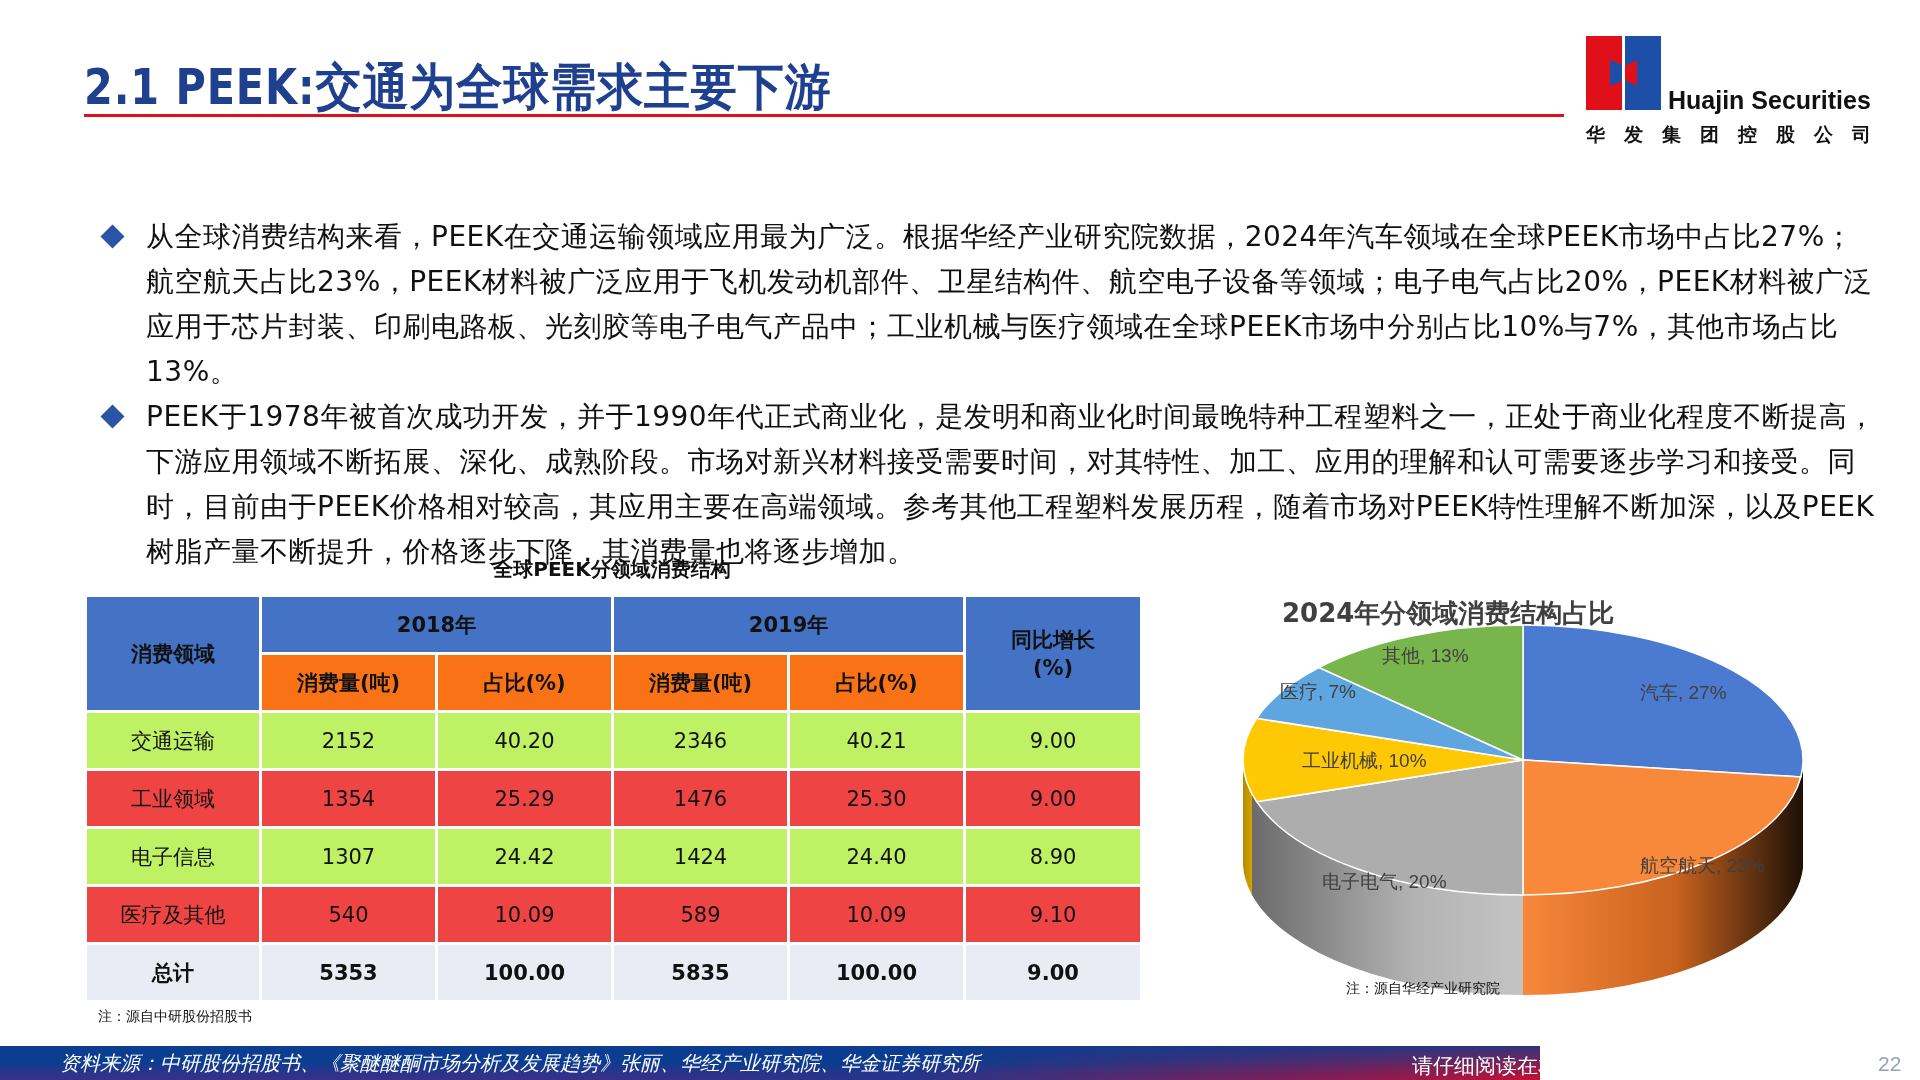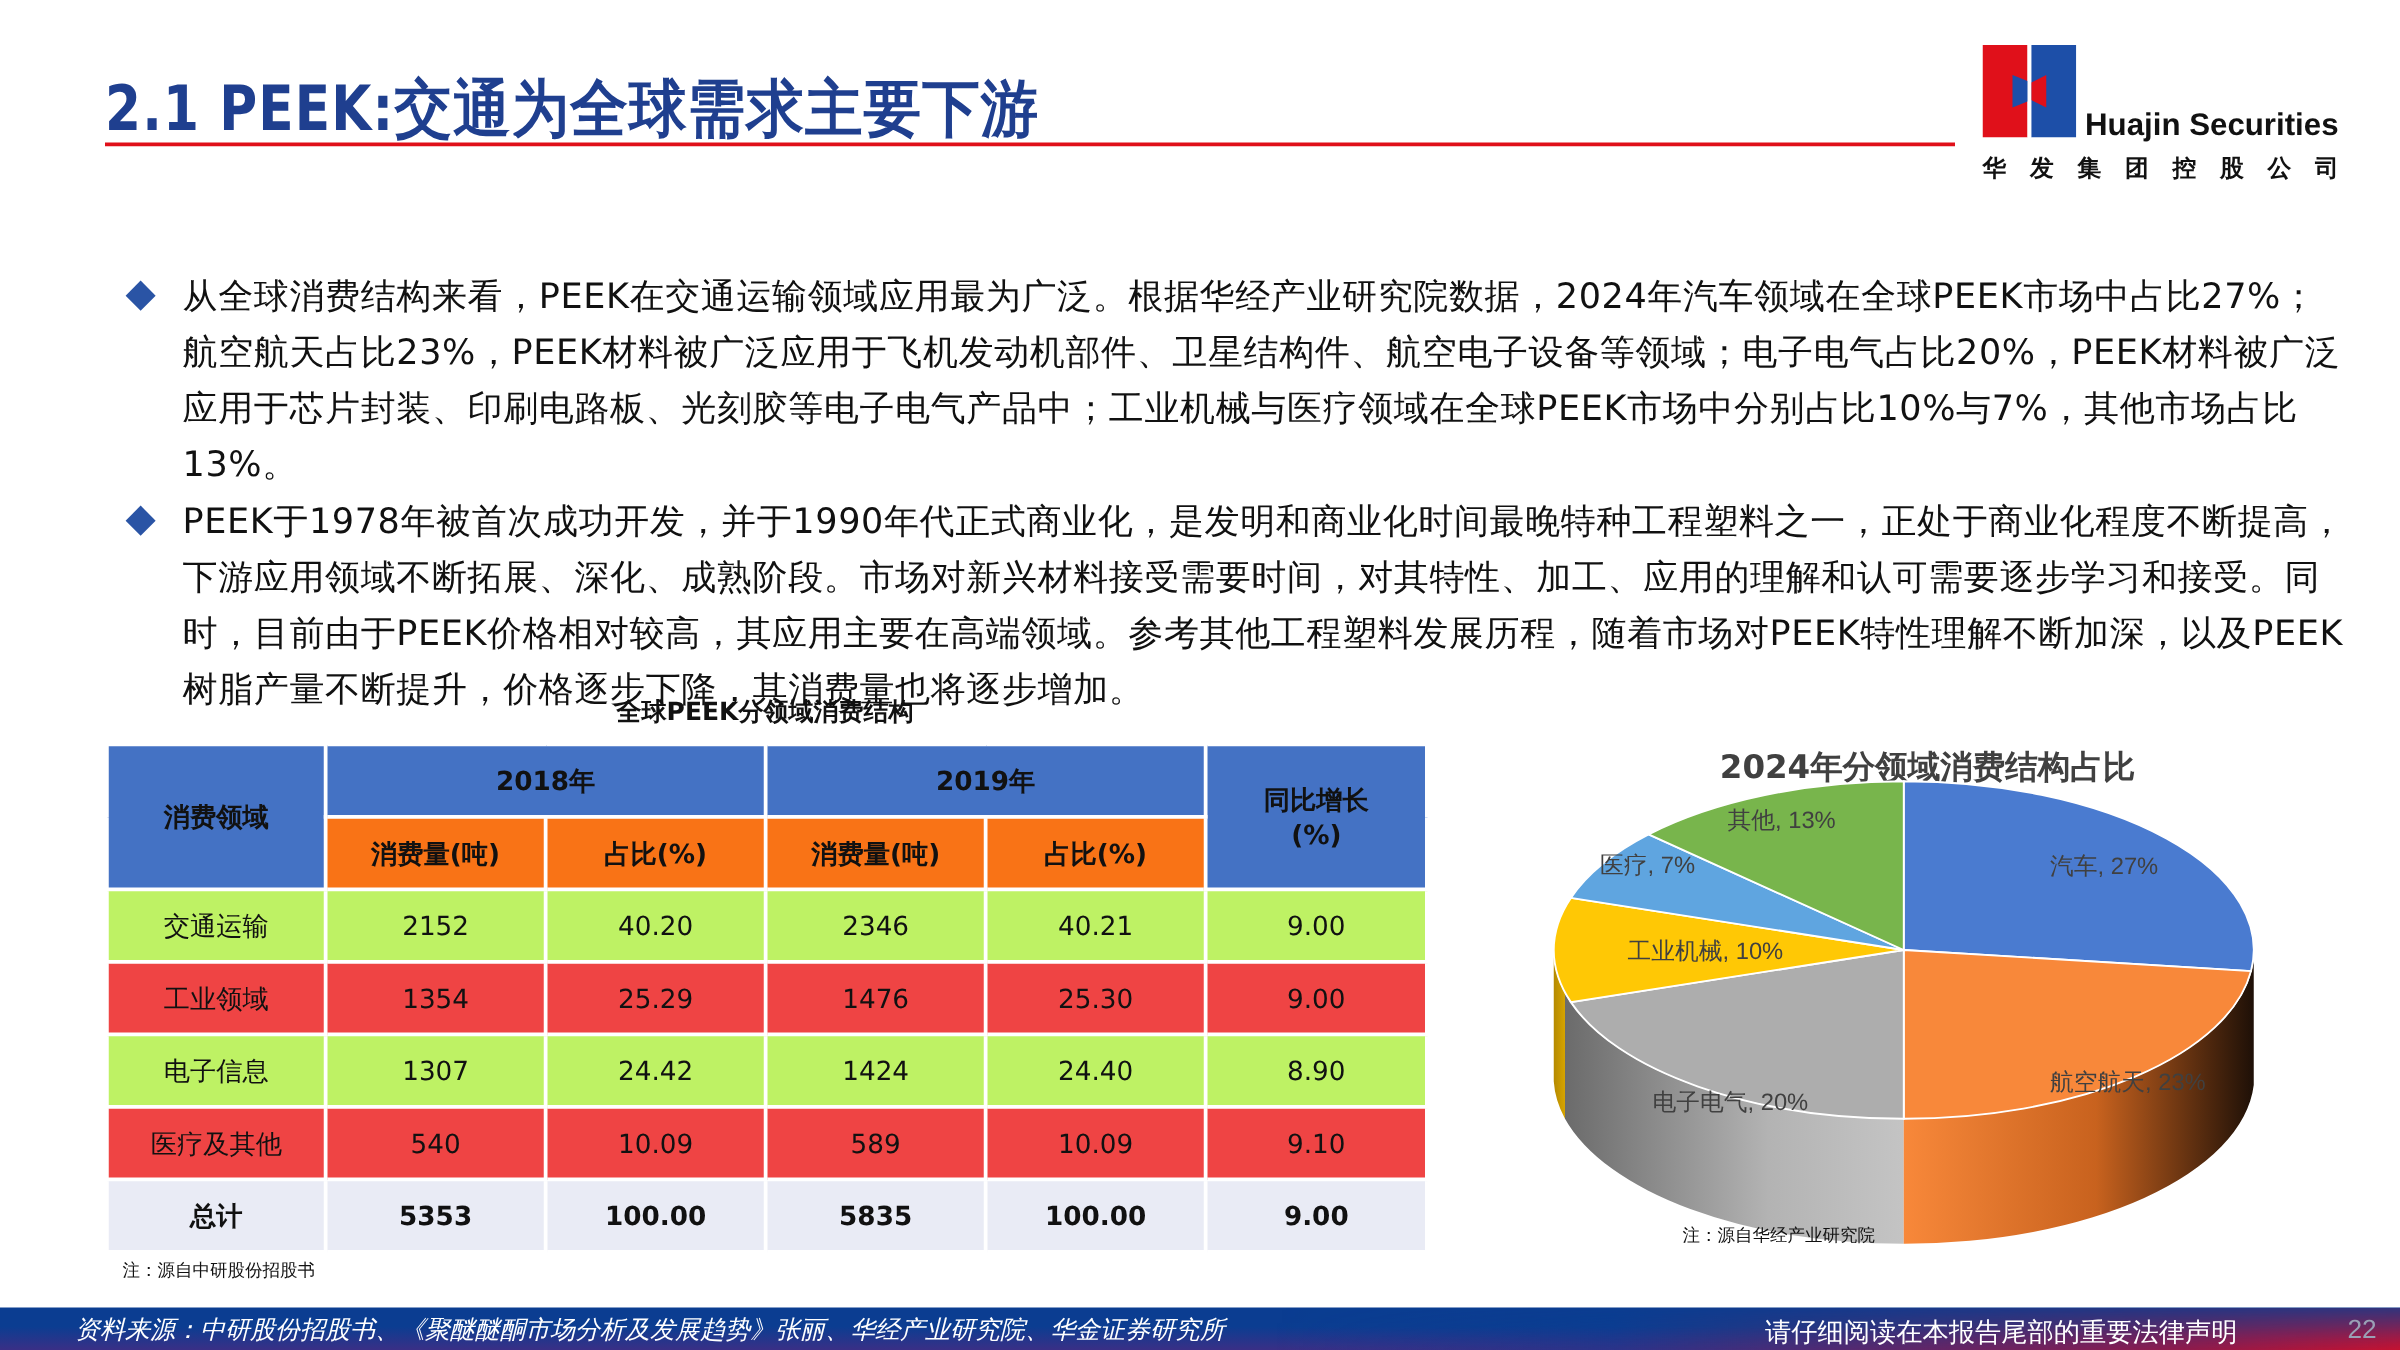--- a/index.html
+++ b/index.html
@@ -33,26 +33,26 @@
   table.data td, table.data th { border: 3px solid #ffffff; text-align: center; font-size: 21px; height: 58px; color: #111; }
   table.data th { font-weight: bold; }
   th.blue { background: #4472c4; color: #111; }
   th.lav { background: #f97316; }
   tr.odd td { background: #bef264; }
   tr.even td { background: #ef4444; }
   tr.total td { font-weight: bold; background: #e9ebf5; }
   .tbl-note { position: absolute; left: 98px; top: 1008px; font-size: 14px; color: #111; }
 
   
-  .pie-title { position: absolute; left: 1282px; top: 596px; width: 520px; text-align: center; font-size: 26px; font-weight: bold; color: #404040; }
+  .pie-title { position: absolute; left: 1282px; top: 596px; width: 520px; text-align: left; font-size: 26px; font-weight: bold; color: #404040; }
   svg.pie { position: absolute; left: 1230px; top: 620px; }
   .pie-note { position: absolute; left: 1346px; top: 980px; font-size: 14px; color: #111; }
 
   
-  .footer { position: absolute; left: 0; top: 1046px; width: 1920px; height: 34px;
+  .footer { position: absolute; left: 0; top: 1046px; width: 1540px; height: 34px;
     background: linear-gradient(180deg, #0b3d91 0%, #0b3d91 45%, #3a2f86 100%); text-decoration: underline; }
   .footer-right { position: absolute; right: 0; top: 0; width: 900px; height: 34px;
     background: linear-gradient(90deg, rgba(11,61,145,0) 0%, rgba(11,61,145,0.3) 30%, rgba(150,25,70,0.9) 80%, #c41230 100%);
     -webkit-mask-image: linear-gradient(180deg, rgba(0,0,0,0.2), rgba(0,0,0,1)); mask-image: linear-gradient(180deg, rgba(0,0,0,0.2), rgba(0,0,0,1)); }
   .footer-src { position: absolute; left: 60px; top: 4px; font-size: 20px; color: #ffffff; font-style: italic; white-space: nowrap; }
   .footer-legal { position: absolute; left: 1412px; top: 6px; font-size: 21px; color: #ffffff; white-space: nowrap; }
   .footer-page { position: absolute; left: 1878px; top: 6px; font-size: 21px; color: #9aa0b5; white-space: nowrap; font-family: "Liberation Sans", sans-serif; }
 </style>
 </head>
 <body>

